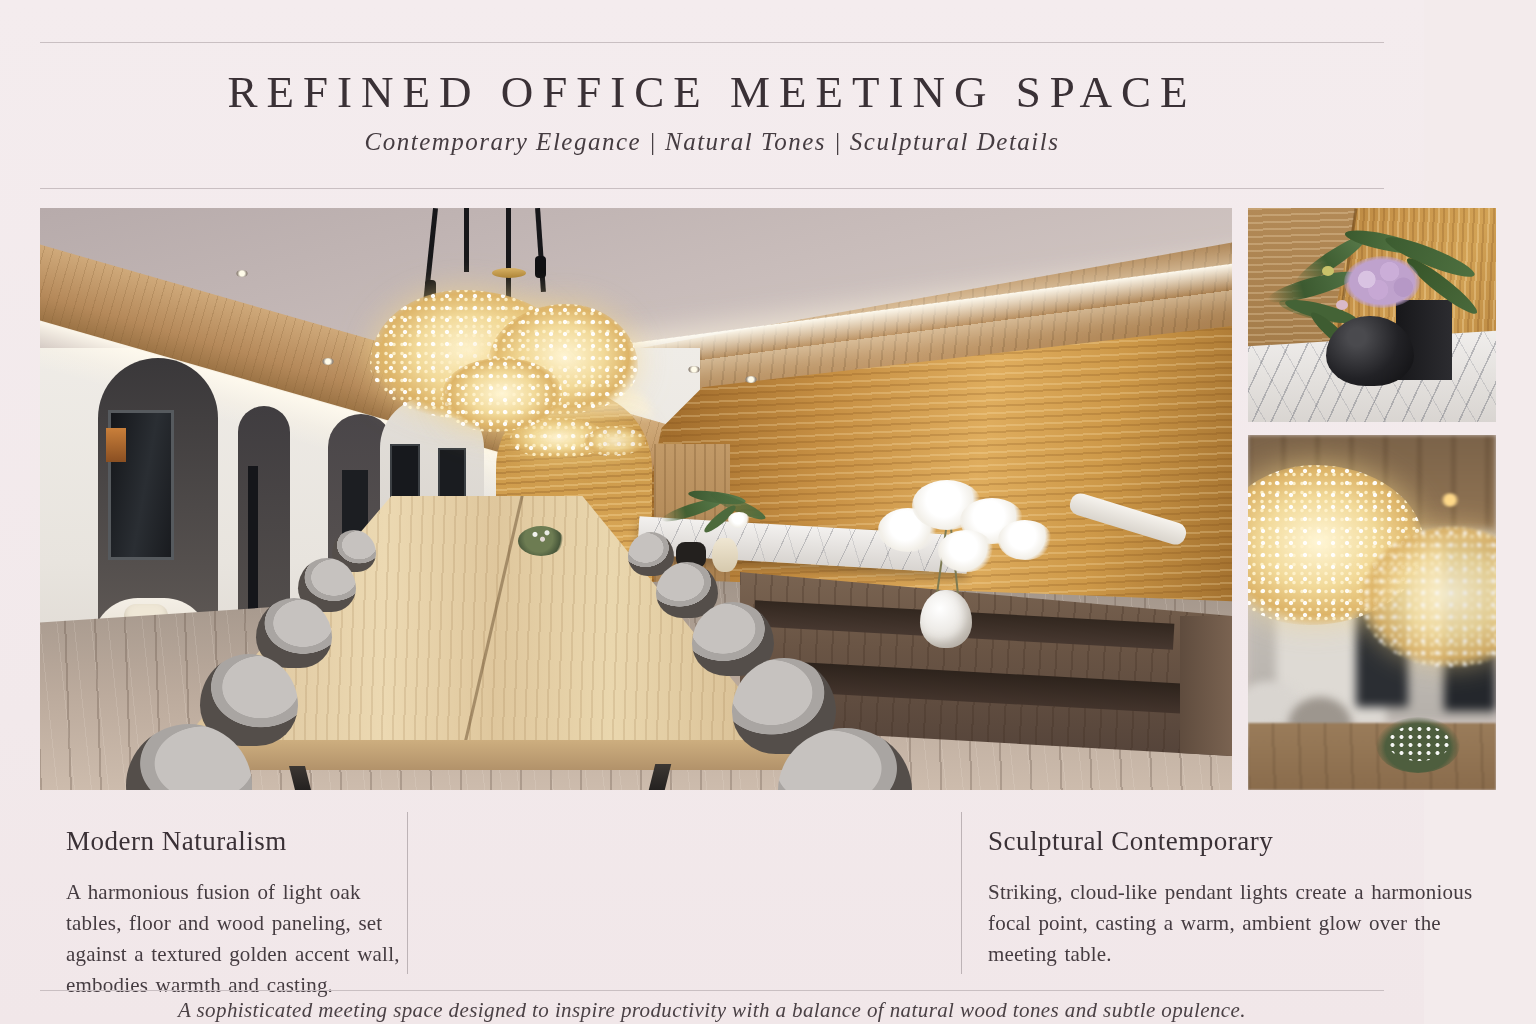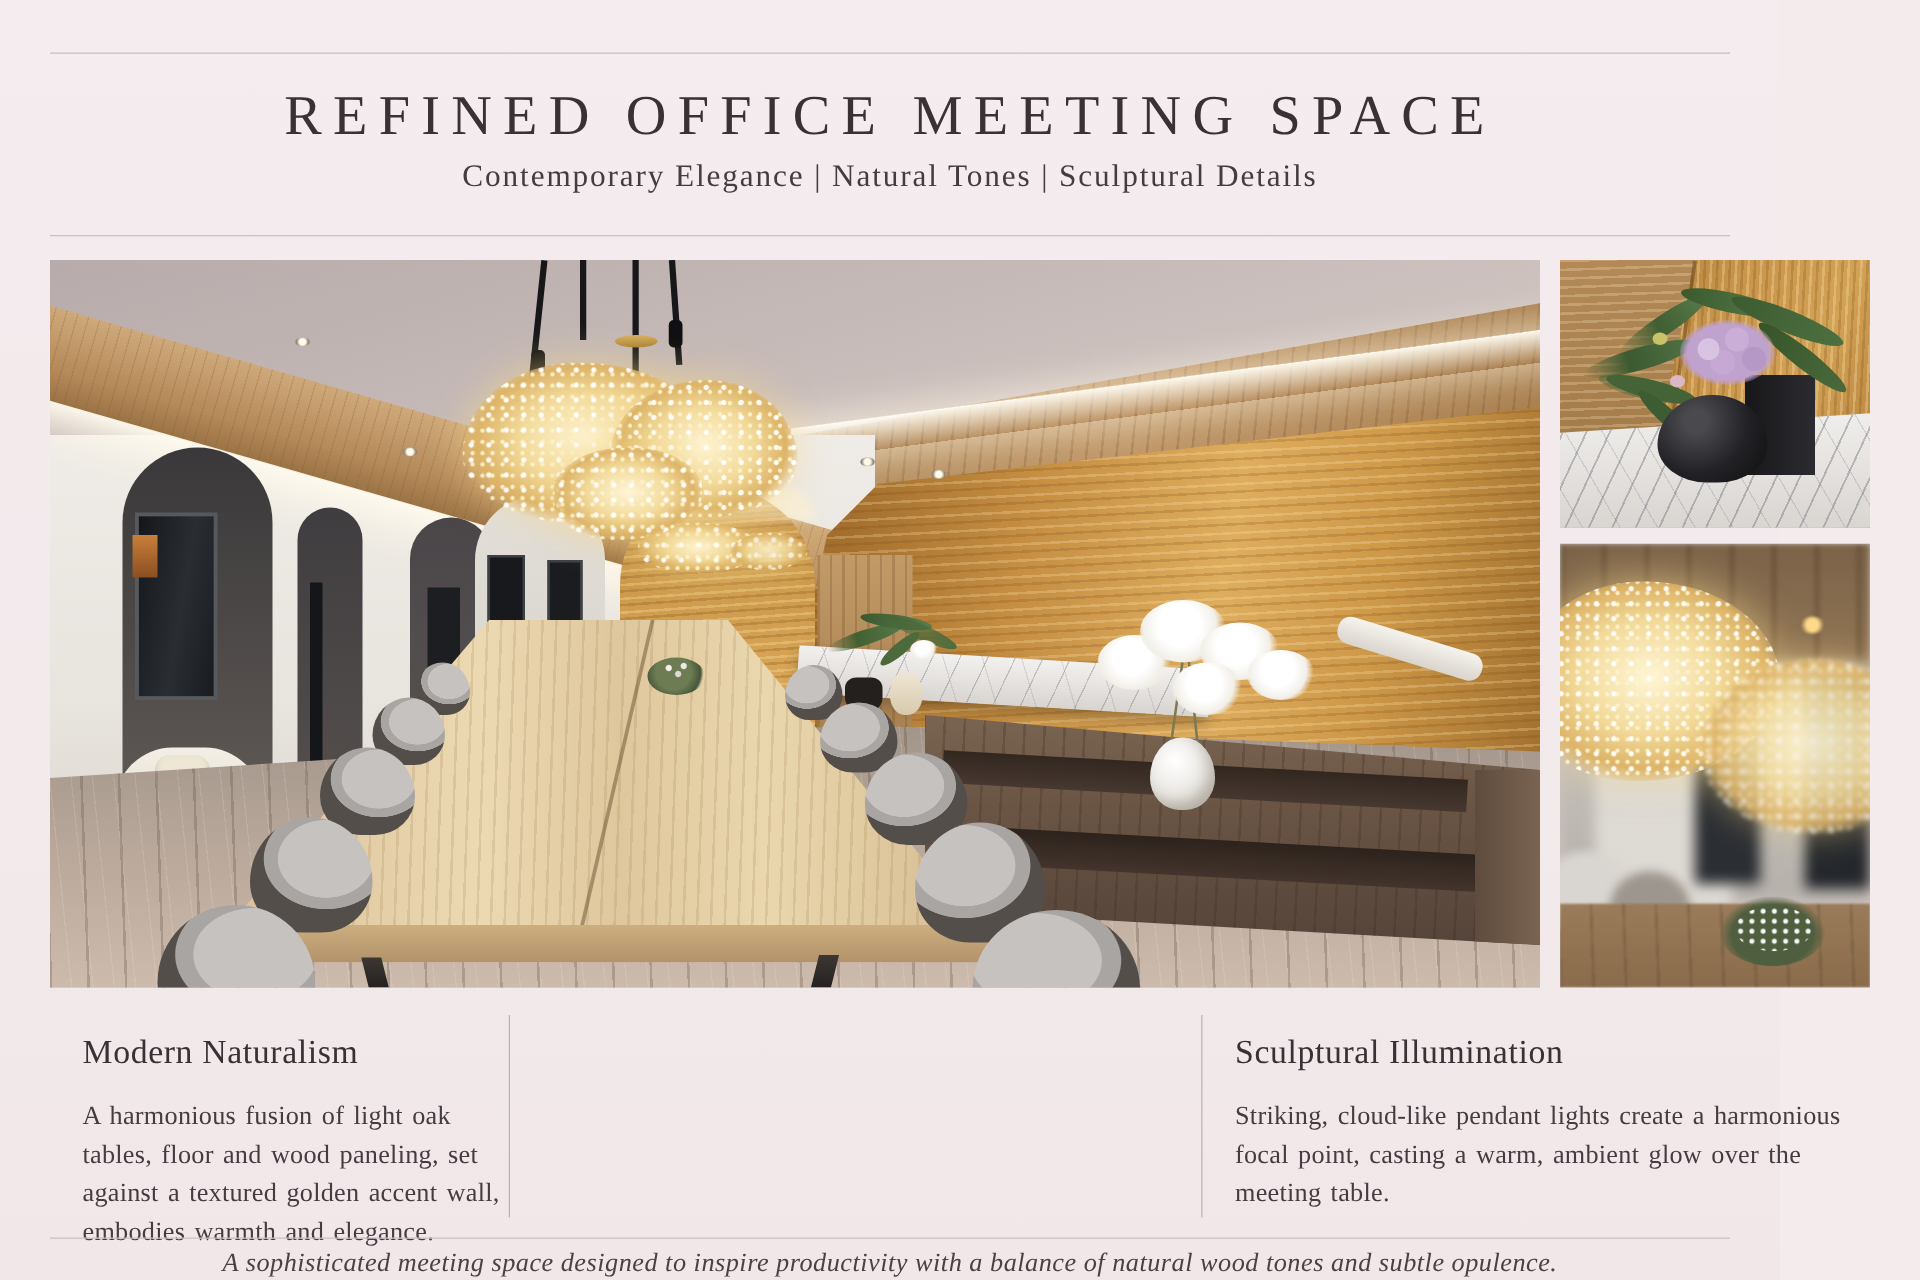--- a/index.html
+++ b/index.html
@@ -6,21 +6,21 @@
   html,body { width:1536px; height:1024px; }
   body { font-family:"Liberation Serif", serif; background:#f3ebec; overflow:hidden; }
   .board { position:relative; width:1424px; height:1024px; background:linear-gradient(180deg,#f4ecee 0%,#f2e9eb 70%,#f1e7e9 100%); }
 
   .hline { position:absolute; left:40px; right:40px; height:1px; background:#c9bfc2; }
   .vline { position:absolute; width:1px; background:#bdb3b6; }
 
   .title { position:absolute; top:66px; left:0; width:100%; text-align:center;
            font-size:45px; letter-spacing:9px; color:#3a3136; font-weight:500; }
   .subtitle { position:absolute; top:128px; left:0; width:100%; text-align:center;
-              font-size:25px; letter-spacing:1.5px; color:#453c41; }
+              font-style:italic; font-size:25px; letter-spacing:1.5px; color:#453c41; }
 
   .photo { position:absolute; overflow:hidden; background:#cfc4c0; }
   .photo * { position:absolute; }
   #mainPhoto  { left:40px;  top:208px; width:1192px; height:582px; }
   #thumbTop   { left:1248px; top:208px; width:248px; height:214px; }
   #thumbBot   { left:1248px; top:435px; width:248px; height:355px; }
 
   
   .m-ceiling { left:0; top:0; width:100%; height:310px;
     background:linear-gradient(165deg,#b7abab 0%,#c8bcba 40%,#d6cbc7 75%,#ded4cf 100%); }
@@ -339,24 +339,24 @@
     <div class="t2-chairblob" style="left:-14px; top:246px; width:70px; height:60px; background:#d9d5d0"></div>
     <div class="t2-chairblob" style="left:40px; top:262px; width:64px; height:58px; background:#9d968e"></div>
     <div class="t2-chairblob" style="left:-6px; top:292px; width:84px; height:64px; background:#b6b0a8"></div>
     <div class="t2-table"></div>
     <div class="t2-plant"></div>
     <div class="t2-plantdots"></div>
   </div>
 
   <div class="feature" id="feat1">
     <h2>Modern Naturalism</h2>
-    <p>A harmonious fusion of light oak tables, floor and wood paneling, set against a textured golden accent wall, embodies warmth and elegance.</p>
+    <p>A harmonious fusion of light oak tables, floor and wood paneling, set against a textured golden accent wall, embodies warmth and casting.</p>
   </div>
   <div class="vline" style="left:407px; top:812px; height:162px"></div>
   <div class="vline" style="left:961px; top:812px; height:162px"></div>
   <div class="feature" id="feat3">
-    <h2>Sculptural Illumination</h2>
+    <h2>Sculptural Contemporary</h2>
     <p>Striking, cloud-like pendant lights create a harmonious focal point, casting a warm, ambient glow over the meeting table.</p>
   </div>
 
   <div class="hline" style="top:990px"></div>
   <div class="footer">A sophisticated meeting space designed to inspire productivity with a balance of natural wood tones and subtle opulence.</div>
 </div>
 
 </body></html>

